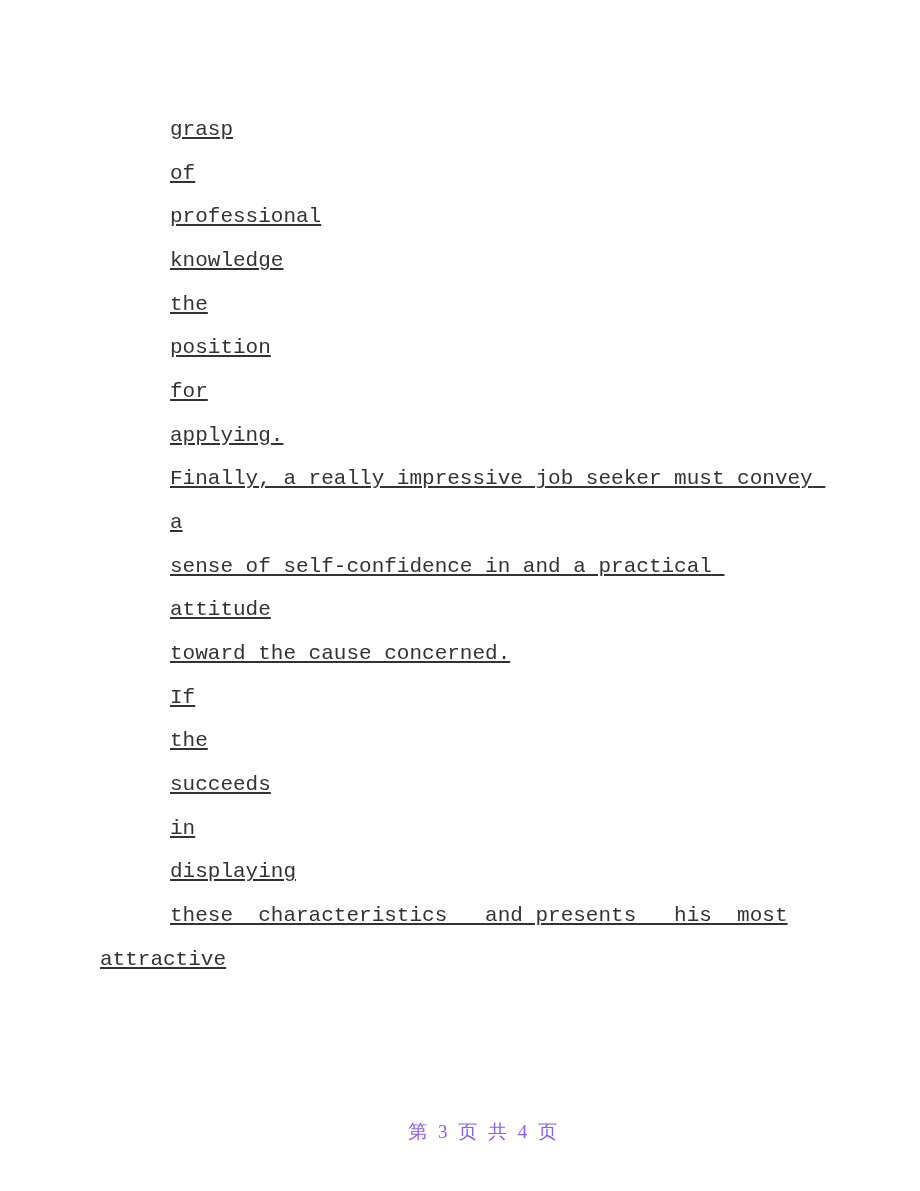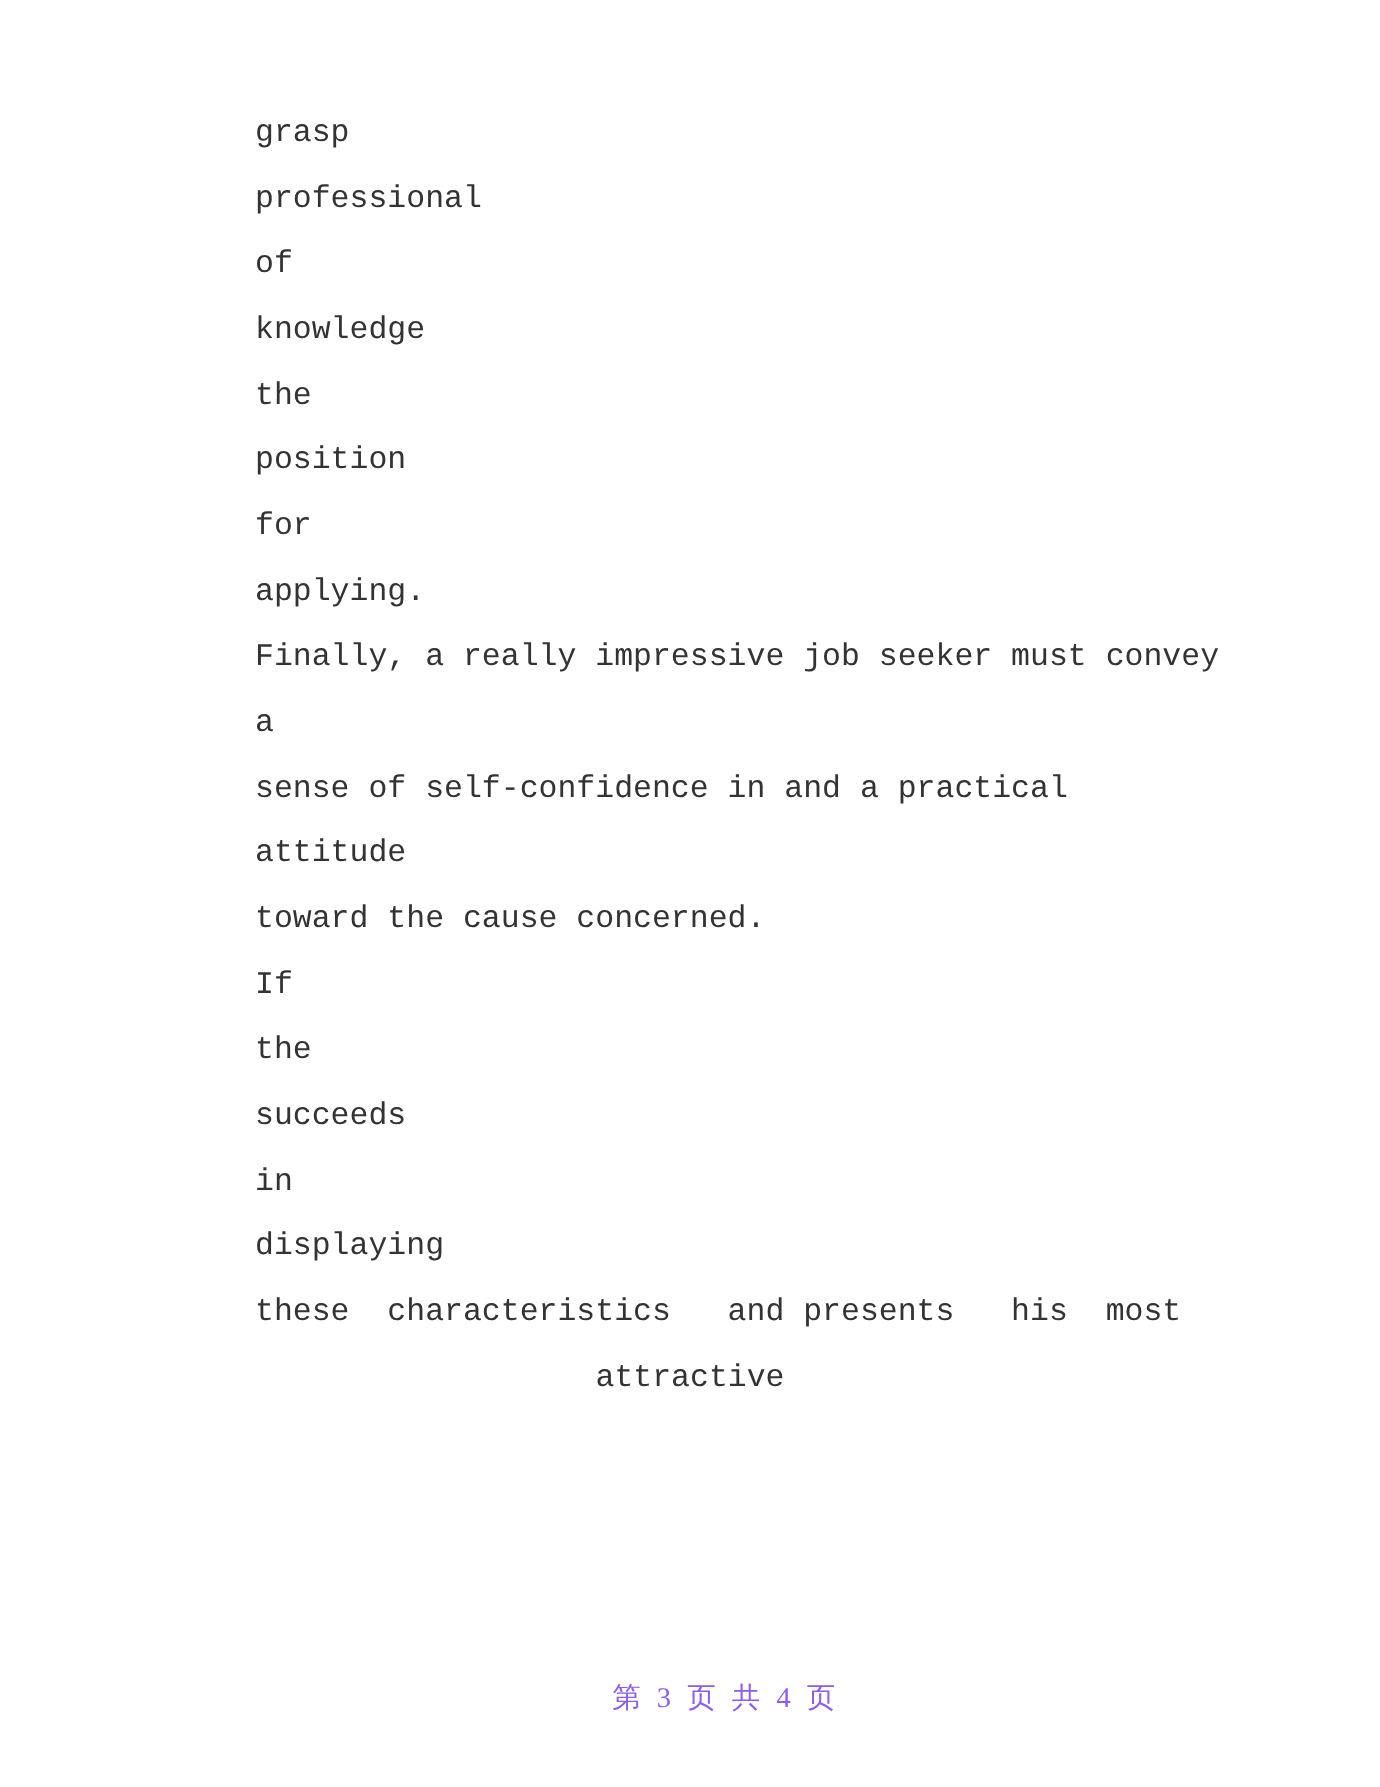--- a/index.html
+++ b/index.html
@@ -6,53 +6,53 @@
   body {
     background: #ffffff;
     width: 920px;
     height: 1191px;
     position: relative;
     font-family: "Courier New", "SimSun", monospace;
     font-size: 21px;
     color: #333;
   }
   .page {
-    padding: 68px 100px 0 100px;
+    padding: 108px 100px 0 100px;
+    text-decoration: underline;
   }
   .line {
     line-height: 2.08;
     white-space: pre-wrap;
     padding-left: 70px;
   }
   .line-noindent {
     line-height: 2.08;
     white-space: pre-wrap;
     padding-left: 0;
-    text-align: center;
   }
   .footer {
     position: absolute;
     bottom: 46px;
     left: 0;
     width: 100%;
     text-align: center;
     color: #8b5cf6;
     font-size: 19px;
     letter-spacing: 3px;
     font-family: "SimSun", serif;
     margin-left: 24px;
   }
 </style>
 </head>
 <body>
 
 <div class="page">
   <div class="line">grasp</div>
+  <div class="line">of</div>
   <div class="line">professional</div>
-  <div class="line">of</div>
   <div class="line">knowledge</div>
   <div class="line">the</div>
   <div class="line">position</div>
   <div class="line">for</div>
   <div class="line">applying.</div>
   <div class="line">Finally, a really impressive job seeker must convey a</div>
   <div class="line">sense of self-confidence in and a practical attitude</div>
   <div class="line">toward the cause concerned.</div>
   <div class="line">If</div>
   <div class="line">the</div>

